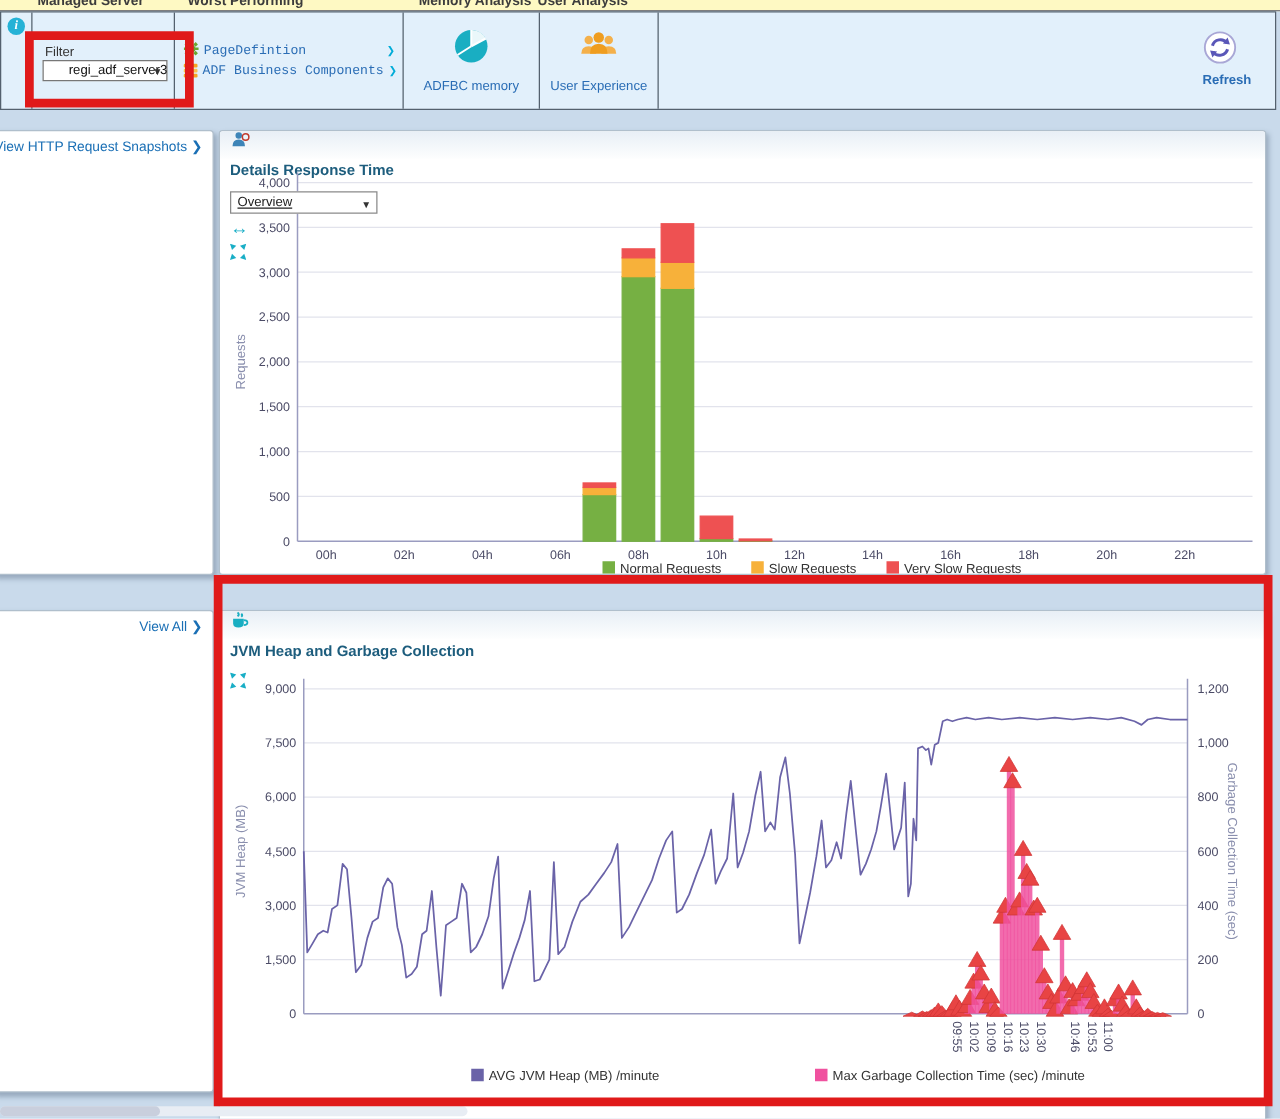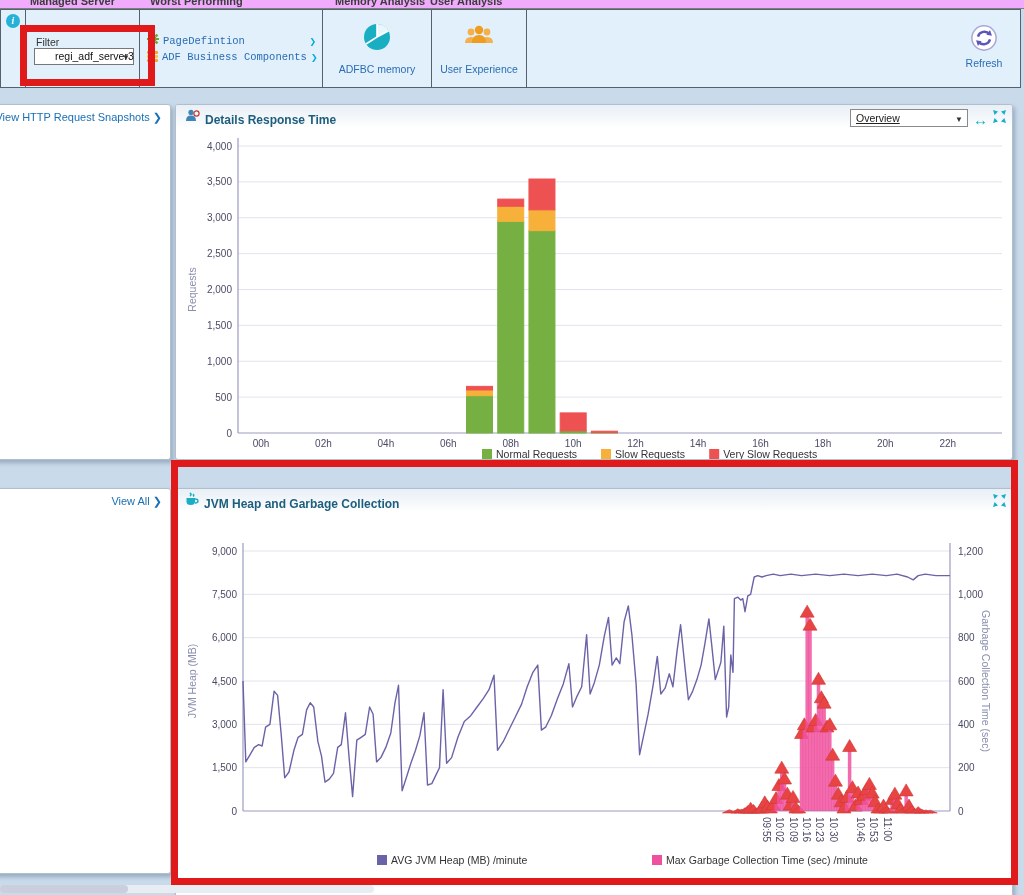--- a/index.html
+++ b/index.html
@@ -1,47 +1,47 @@
 <!DOCTYPE html>
 <html><head>
 <meta charset="utf-8">
 <style>
   * { margin:0; padding:0; box-sizing:border-box; }
   body { font-family:"Liberation Sans", sans-serif; }
   .page { position:relative; width:1024px; height:895px; background:#c9daeb; overflow:hidden; }
 
   
-  .strip { position:absolute; top:0; left:0; width:1024px; height:9px; background:#f0abfc; overflow:hidden; border-bottom:1px solid #7e7e7e; }
+  .strip { position:absolute; top:0; left:0; width:1024px; height:9px; background:#fef9c3; overflow:hidden; border-bottom:1px solid #7e7e7e; }
   .strip span { position:absolute; top:-5px; font-size:11px; font-weight:bold; color:#3c3c3c; white-space:nowrap; }
 
   
   .toolbar { position:absolute; top:9px; left:0; width:1021px; height:79px; background:#e2f0fb; border:1px solid #54616e; }
   .tcol { position:absolute; top:0; height:100%; border-right:1px solid #54616e; }
   .col-info { left:0; width:25px; }
   .col-filter { left:25px; width:114px; }
   .col-wp { left:139px; width:183px;font-family:Liberation Mono, monospace; }
   .col-adfbc { left:322px; width:109px; }
   .col-ue { left:431px; width:95px; }
   .col-rest { left:526px; width:493px; border-right:none; }
   .info-icon { position:absolute; left:5px; top:4px; width:14px; height:14px; border-radius:50%; background:#25b2d6; color:#fff; font:italic bold 10px "Liberation Serif", serif; text-align:center; line-height:14px; }
   .filter-label { position:absolute; left:10px; top:26px; font-size:10.5px; color:#333; }
   .filter-select { position:absolute; left:8px; top:38px; width:100px; height:17px; background:#fff; border:1px solid #777; font-size:10.5px; color:#111; line-height:15px; padding-left:20px; }
   .filter-select .caret { position:absolute; right:3px; top:1px; font-size:8px; color:#333; }
   .wp-row { position:absolute; left:7px; right:6px; height:14px; display:flex; align-items:center; gap:4px; }
   .wp-row .lbl { font-size:10.5px; color:#2a6db5; flex:1; white-space:nowrap; }
   .chev { color:#00acd8; font-size:11px; font-weight:bold; }
   .bigbtn-icon { position:absolute; left:50%; transform:translateX(-50%); top:11px; }
   .bigbtn-lbl { position:absolute; left:0; right:0; bottom:12px; text-align:center; font-size:10.5px; color:#2a6db5; white-space:nowrap; }
-  .refresh { position:absolute; right:14px; top:14px; width:44px; text-align:center; }
+  .refresh { position:absolute; right:14px; top:14px; width:44px; text-align:left;font-weight:bold; }
   .refresh .rlbl { font-size:10.5px; color:#2a6db5; margin-top:1px; }
   .list-icon div { width:11px; height:3px; border-radius:1px; margin-bottom:1px; }
 
   
   .panel { position:absolute; background:#fff; border:1px solid #b0bfcc; border-radius:3px; box-shadow:2px 3px 4px rgba(80,100,125,.4); overflow:hidden; }
-  .panel-hdr { height:22px; display:flex; align-items:flex-end; gap:5px; padding:0 6px 0 8px; background:linear-gradient(#e8eff6,#fdfefe); }
+  .panel-hdr { height:22px; display:flex; align-items:flex-start; gap:5px; padding:0 6px 0 8px; background:linear-gradient(#e8eff6,#fdfefe);flex-direction:column; }
   .panel-title { font-size:12px; font-weight:bold; color:#1d5d7d; white-space:nowrap; }
   .lp-link { position:absolute; top:6px; right:8px; font-size:11px; color:#1a6fb5; white-space:nowrap; }
   .mini-select { position:relative; width:118px; height:18px; background:#fff; border:1px solid #8a8a8a; font-size:10.5px; color:#222; line-height:16px; padding-left:5px;text-decoration:underline; }
   .mini-select .caret { position:absolute; right:4px; top:2px; font-size:8px; color:#333; }
   .harrow { color:#19aec6; font-size:15px; font-weight:bold; line-height:14px; }
 
   
   .anno { position:absolute; border:7px solid #e01a1a; pointer-events:none; z-index:50; }
   .anno1 { left:20px; top:25px; width:135px; height:61px; }
   .anno2 { left:171px; top:460px; width:847px; height:425px; }

